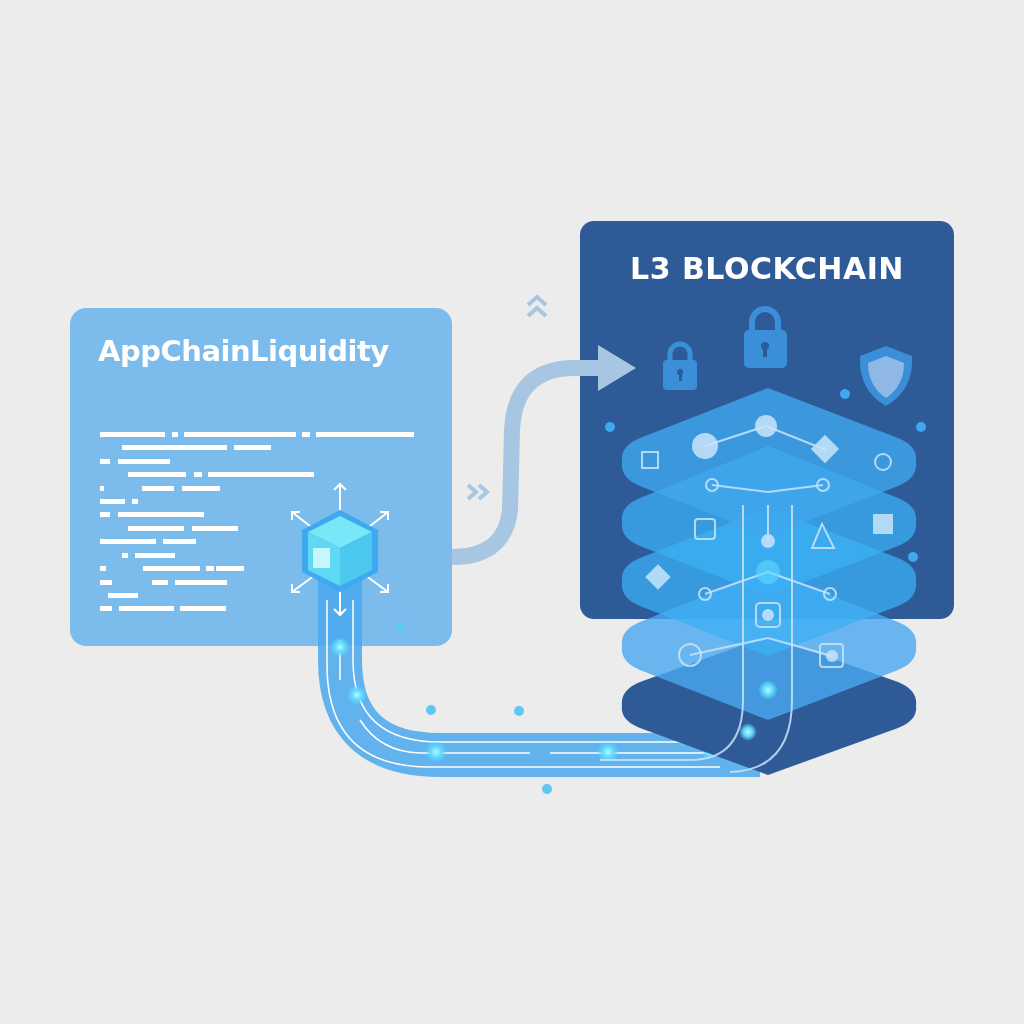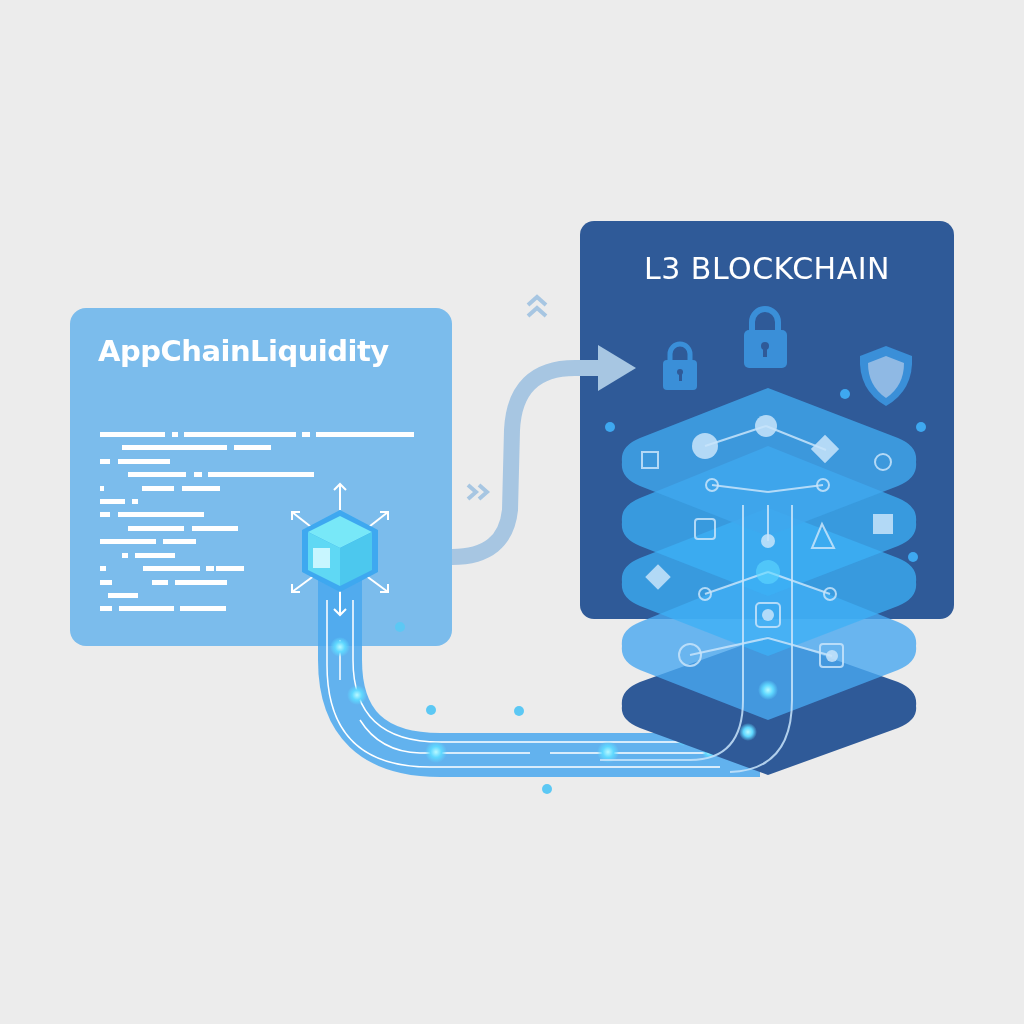--- a/index.html
+++ b/index.html
@@ -1,20 +1,20 @@
 <!DOCTYPE html>
 <html><head>
 <meta charset="utf-8">
 <style>
   html, body { margin:0; padding:0; }
   body { width:1024px; height:1024px; background:#ececec; position:relative; overflow:hidden; font-family:"DejaVu Sans", sans-serif; }
   .panel-sdk { position:absolute; left:70px; top:308px; width:382px; height:338px; background:#7bbcec; border-radius:16px; }
   .sdk-title { position:absolute; left:28px; top:26px; color:#fff; font-weight:bold; font-size:29px; line-height:34px; letter-spacing:-0.5px; }
   .panel-l3 { position:absolute; left:580px; top:221px; width:374px; height:398px; background:#2f5a98; border-radius:14px; }
-  .l3-title { position:absolute; left:0; right:0; top:30px; text-align:center; color:#fff; font-weight:normal; font-size:30px; letter-spacing:0.5px; }
+  .l3-title { position:absolute; left:0; right:0; top:30px; text-align:center; color:#fff; font-weight:bold; font-size:30px; letter-spacing:0.5px; }
   svg.overlay { position:absolute; left:0; top:0; }
   .code { position:absolute; left:100px; top:432px; }
   .code div { position:absolute; height:5px; background:#fff; }
 </style>
 </head>
 <body>
 
 <div class="panel-sdk">
   <div class="sdk-title">
     <div>AppChainLiquidity</div>

